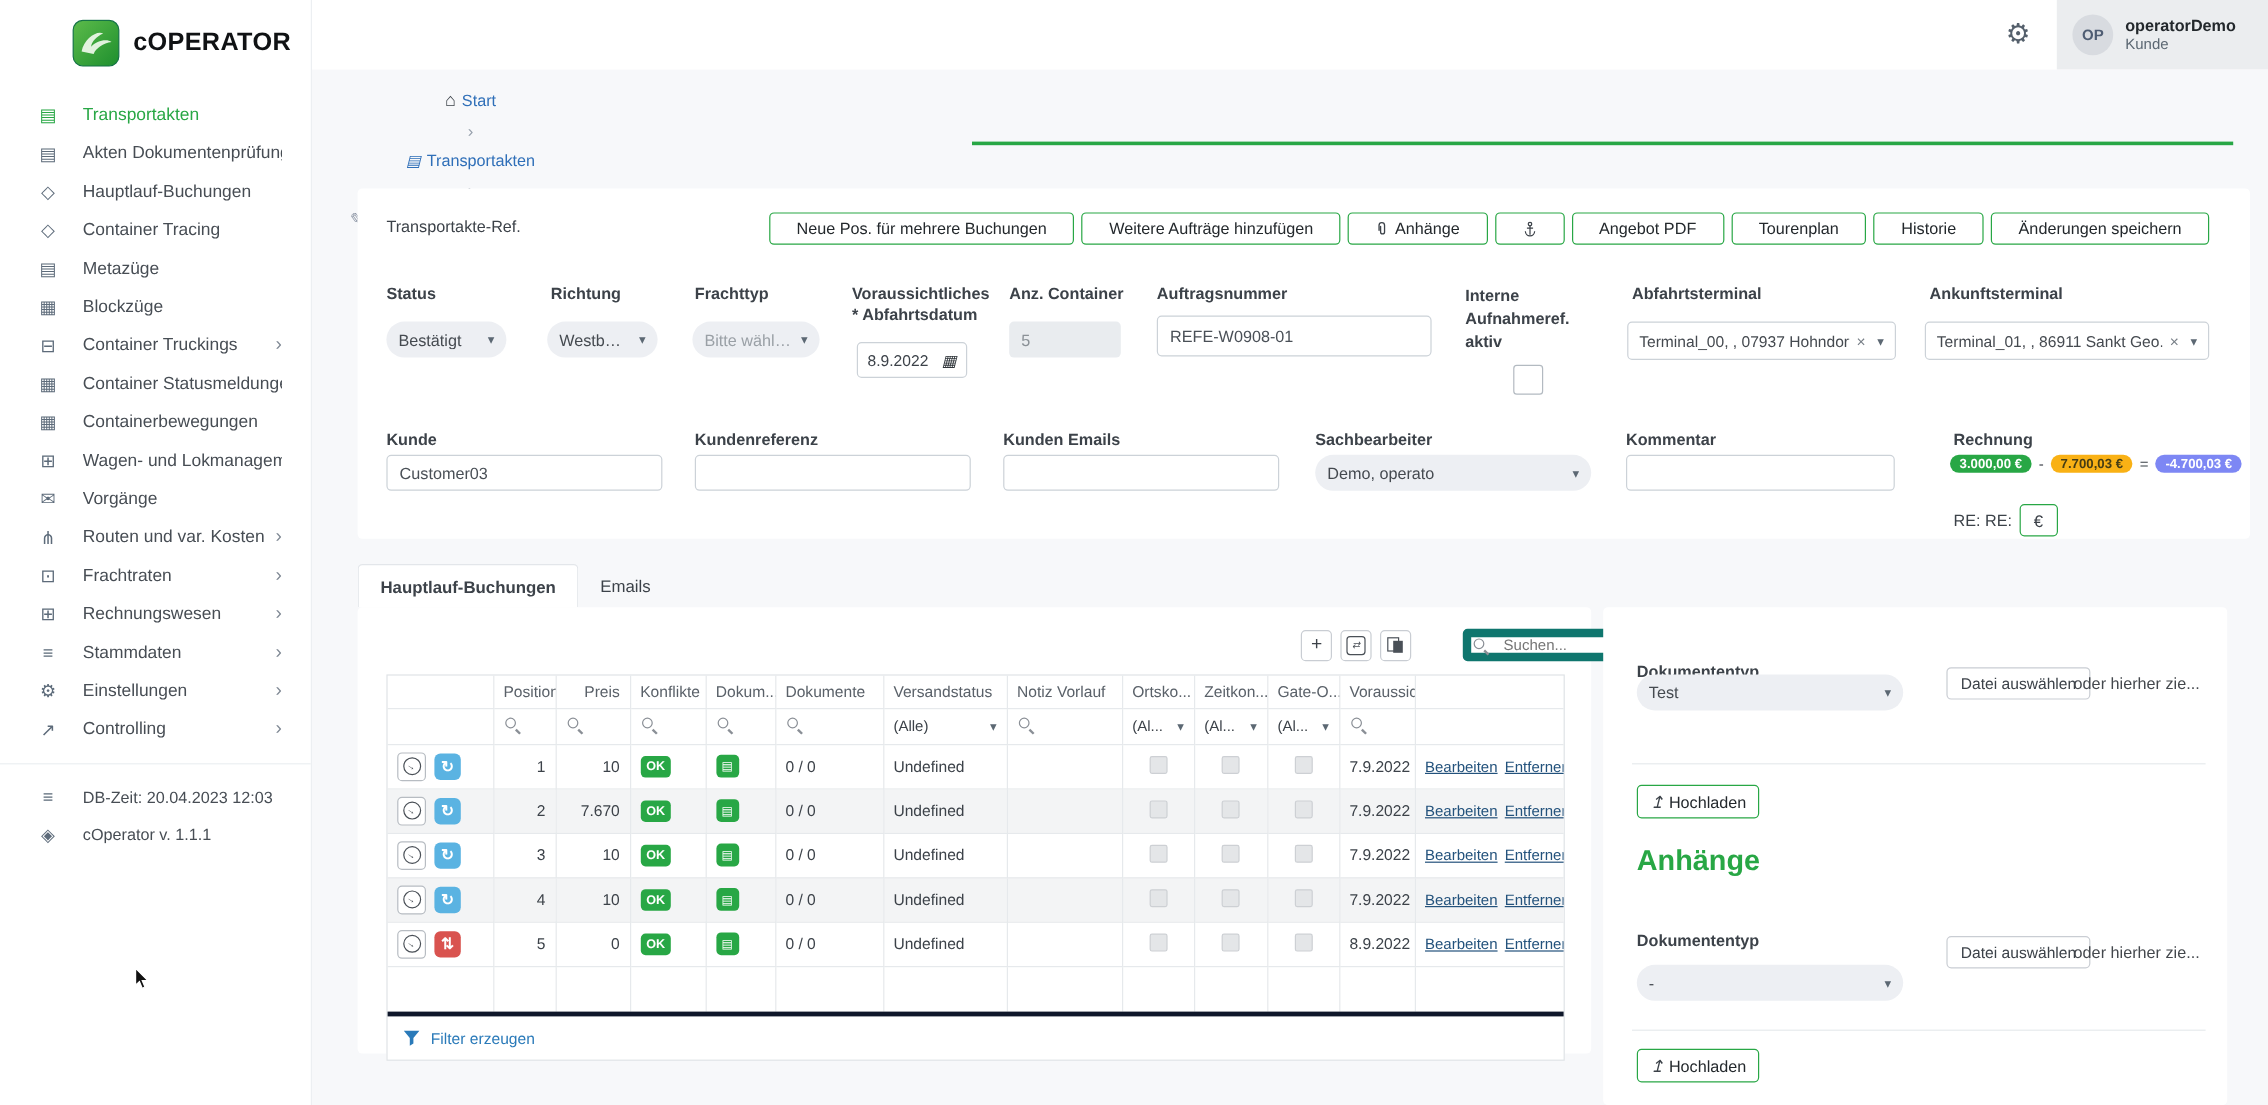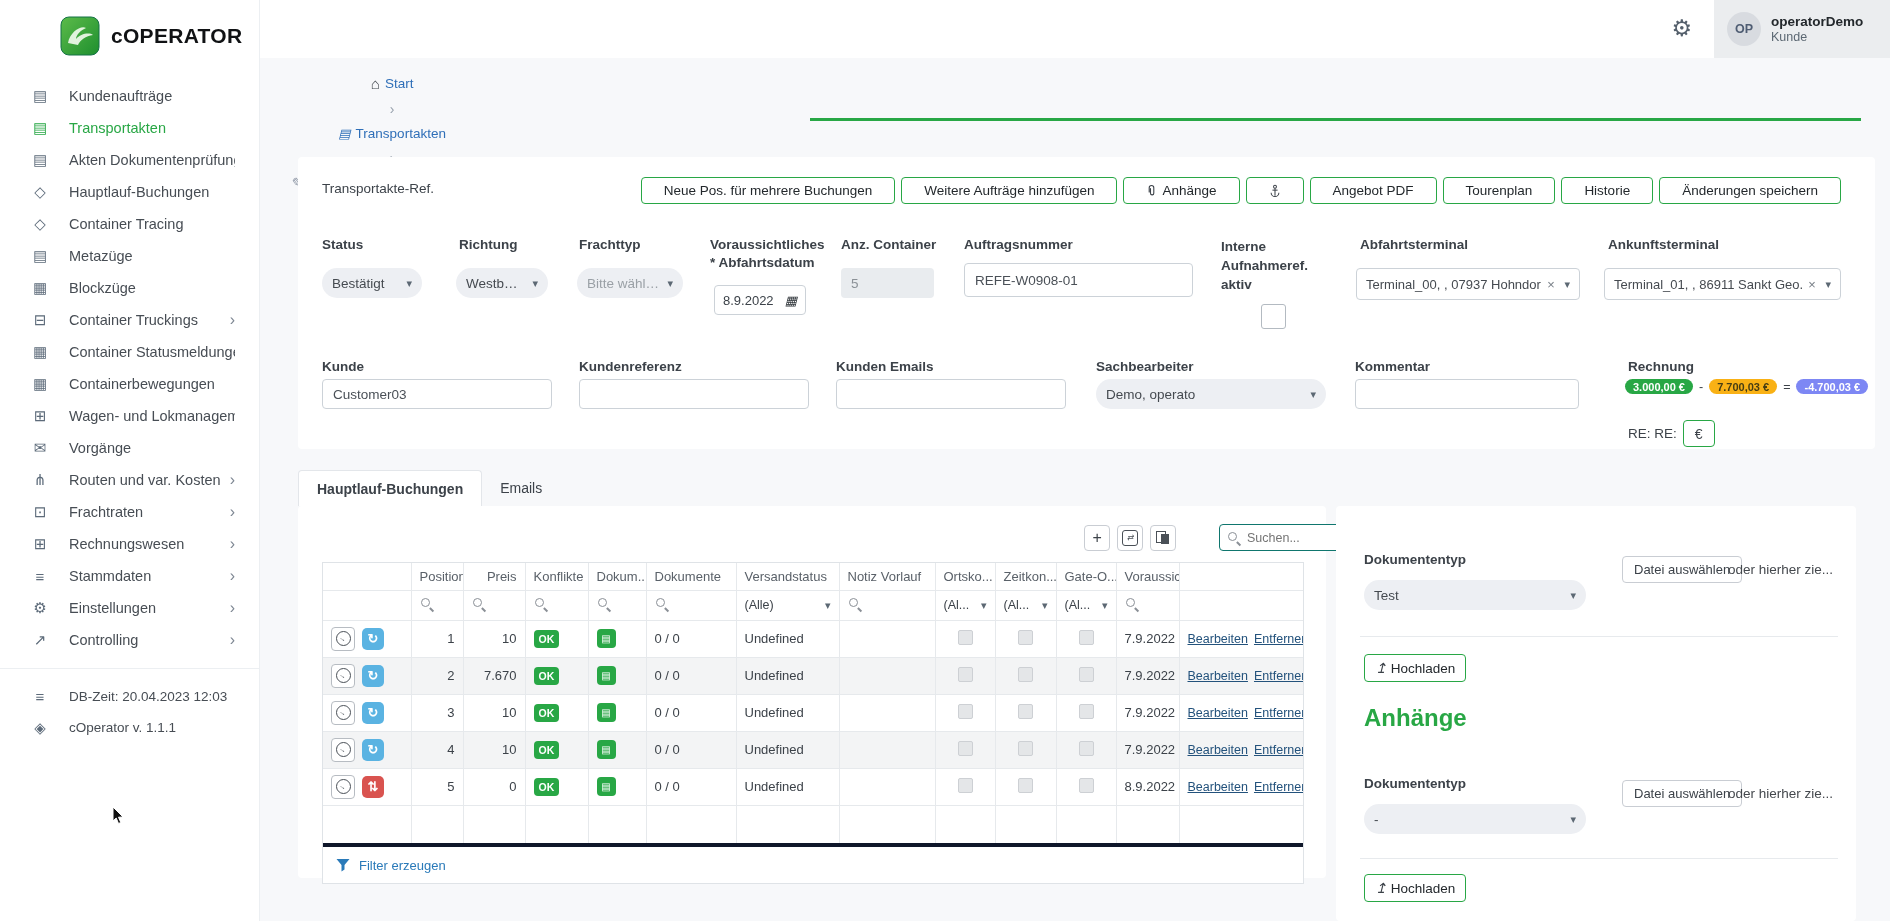--- a/index.html
+++ b/index.html
@@ -76,21 +76,21 @@
   
   .tbar{position:absolute;top:18px;left:786px;display:flex;align-items:center;}
   .tb-btn{width:26px;height:26px;border:1px solid #c9cdd3;border-radius:4px;background:#fff;display:flex;align-items:center;justify-content:center;margin-right:7px;cursor:pointer;box-sizing:border-box;}
   .plus-ic::after{content:"+";font-size:16px;color:#3c4249;}
   .i-exp{width:14px;height:14px;border:1px solid #4a5057;border-radius:3px;display:flex;align-items:center;justify-content:center;font-size:8px;color:#4a5057;}
   .i-exp::after{content:"⇄";}
   .i-copy{position:relative;width:14px;height:14px;}
   .i-copy::before{content:"";position:absolute;left:0;top:0;width:8px;height:10px;border:1px solid #4a5057;background:#fff;}
   .i-copy::after{content:"";position:absolute;left:5px;top:3px;width:8px;height:10px;background:#4a5057;}
   .searchwrap{position:relative;margin-left:36px;}
-  .searchwrap input{box-sizing:border-box;width:148px;height:27px;border:1px solid #0f766e;border-radius:4px;padding:0 8px 0 27px;font-size:12.5px;color:#4a5057;outline:none;background:#fff;}
+  .searchwrap input{box-sizing:border-box;width:148px;height:27px;border:7px solid #0f766e;border-radius:4px;padding:0 8px 0 27px;font-size:12.5px;color:#4a5057;outline:none;background:#fff;}
   .searchwrap .mag{position:absolute;left:8px;top:7px;}
   .mag{position:relative;display:inline-block;width:13px;height:13px;}
   .mag::before{content:"";position:absolute;left:1px;top:1px;width:7px;height:7px;border:1.5px solid #8a8f96;border-radius:50%;}
   .mag::after{content:"";position:absolute;left:10px;top:10px;width:4.5px;height:1.6px;background:#8a8f96;transform:rotate(45deg);transform-origin:left center;}
   
   .table-wrap{position:absolute;left:24px;top:56px;width:980px;border:1px solid #dfe3e7;box-sizing:content-box;background:#fff;}
   table{border-collapse:collapse;table-layout:fixed;width:980px;font-size:13px;color:#3c4249;}
   td,th{border-right:1px solid #e6e9ec;border-bottom:1px solid #e6e9ec;padding:0 8px;overflow:hidden;white-space:nowrap;box-sizing:border-box;}
   td:last-child,th:last-child{border-right:none;}
   thead th{height:27px;font-weight:normal;color:#5a6169;text-align:left;font-size:13px;}
@@ -139,24 +139,20 @@
         <stop offset="0" stop-color="#5cbb4a"></stop>
             <stop offset="1" stop-color="#1e8f2e"></stop>
           </linearGradient>
         </defs>
       <rect x="1" y="1" width="38" height="38" rx="8" fill="url(#lg)" stroke="#157347"></rect>
       <path d="M8 27 C10 16 21 9 26 12 C21 14 16 19 16 23 C20 18 29 16 33 19 C26 20 20 24 18 29 Z" fill="#eaf7e6" opacity="0.95"></path>
     </svg>
     <span class="logo-text">cOPERATOR</span>
   </div>
   <div class="nav">
-    <div class="s-item">
-        <i class="s-ic g-tray"></i>
-        <span class="s-lb">Kundenaufträge</span>
-      </div>
     <div class="s-item active">
         <i class="s-ic g-tray"></i>
         <span class="s-lb">Transportakten</span>
       </div>
     <div class="s-item">
         <i class="s-ic g-tray"></i>
         <span class="s-lb">Akten Dokumentenprüfung</span>
       </div>
     <div class="s-item">
         <i class="s-ic g-cube"></i>
@@ -605,21 +601,21 @@
       </div>
     </div>
   </div>
 
   <div class="card" id="card3">
     <div class="p-label" style="left:28px;top:46px;">Dokumententyp</div>
     <button class="filebtn" style="left:286px;top:50px;">
         <span>Datei auswählen</span>
       </button>
     <div class="droptxt" style="left:392px;top:56px;">oder hierher zie...</div>
-    <div class="select caret" style="left:28px;top:74px;width:222px;">
+    <div class="select caret" style="left:28px;top:56px;width:222px;">
         <span class="sp">Test</span>
       </div>
     <div class="hr3" style="top:130px;"></div>
     <button class="upbtn" style="left:28px;top:148px;">
         <i class="up-ic"></i>
         <span>Hochladen</span>
       </button>
 
     <div class="h-anh" style="left:28px;top:198px;">Anhänge</div>
 

